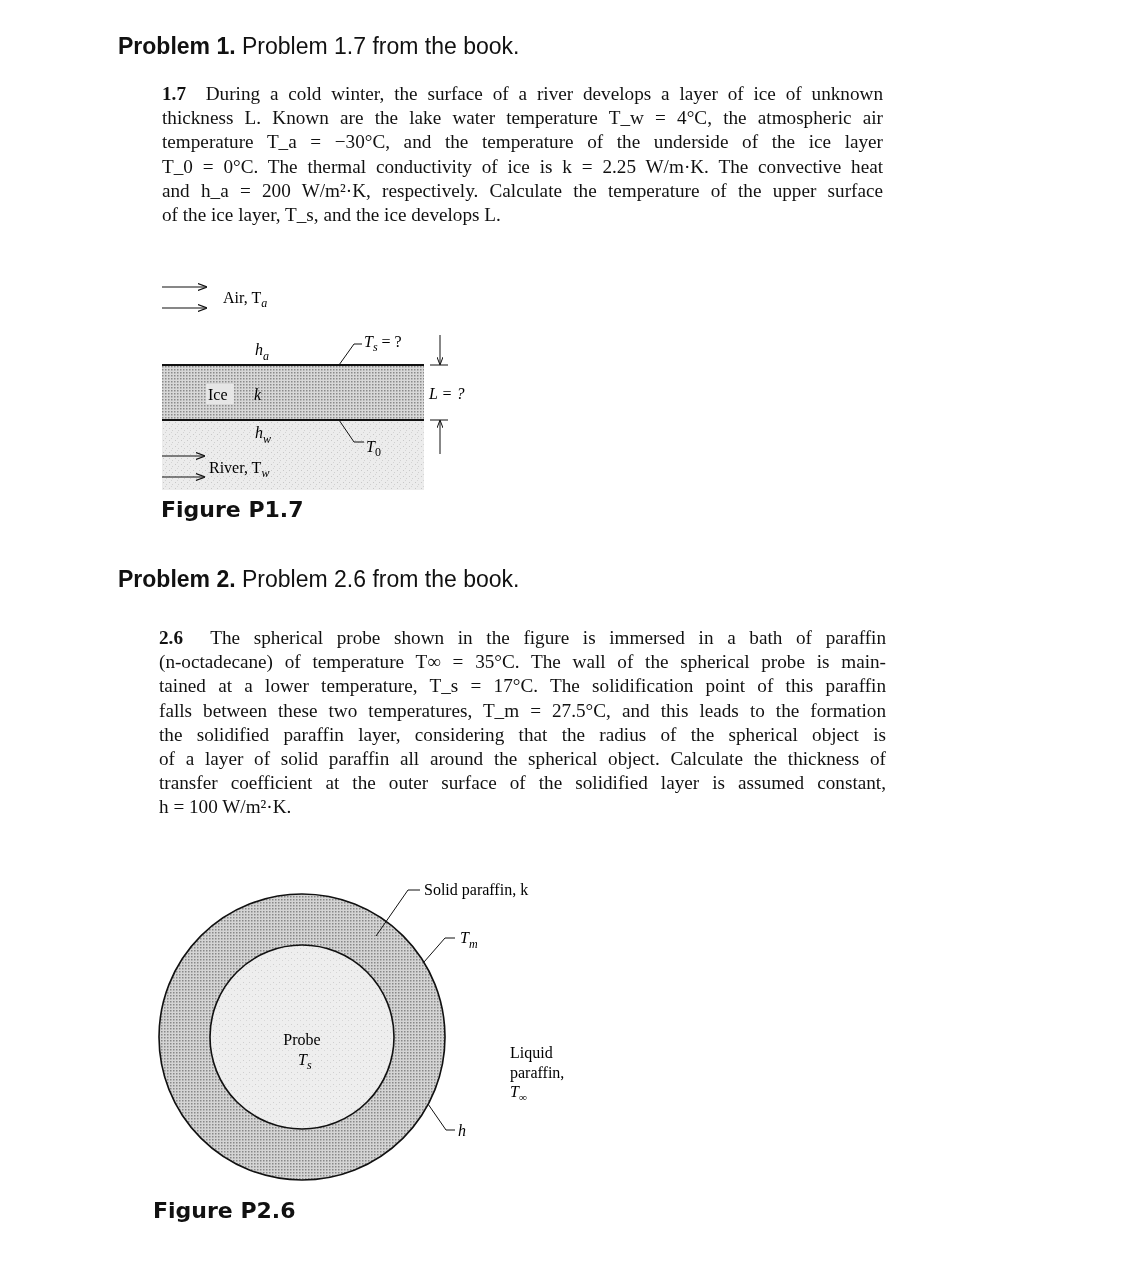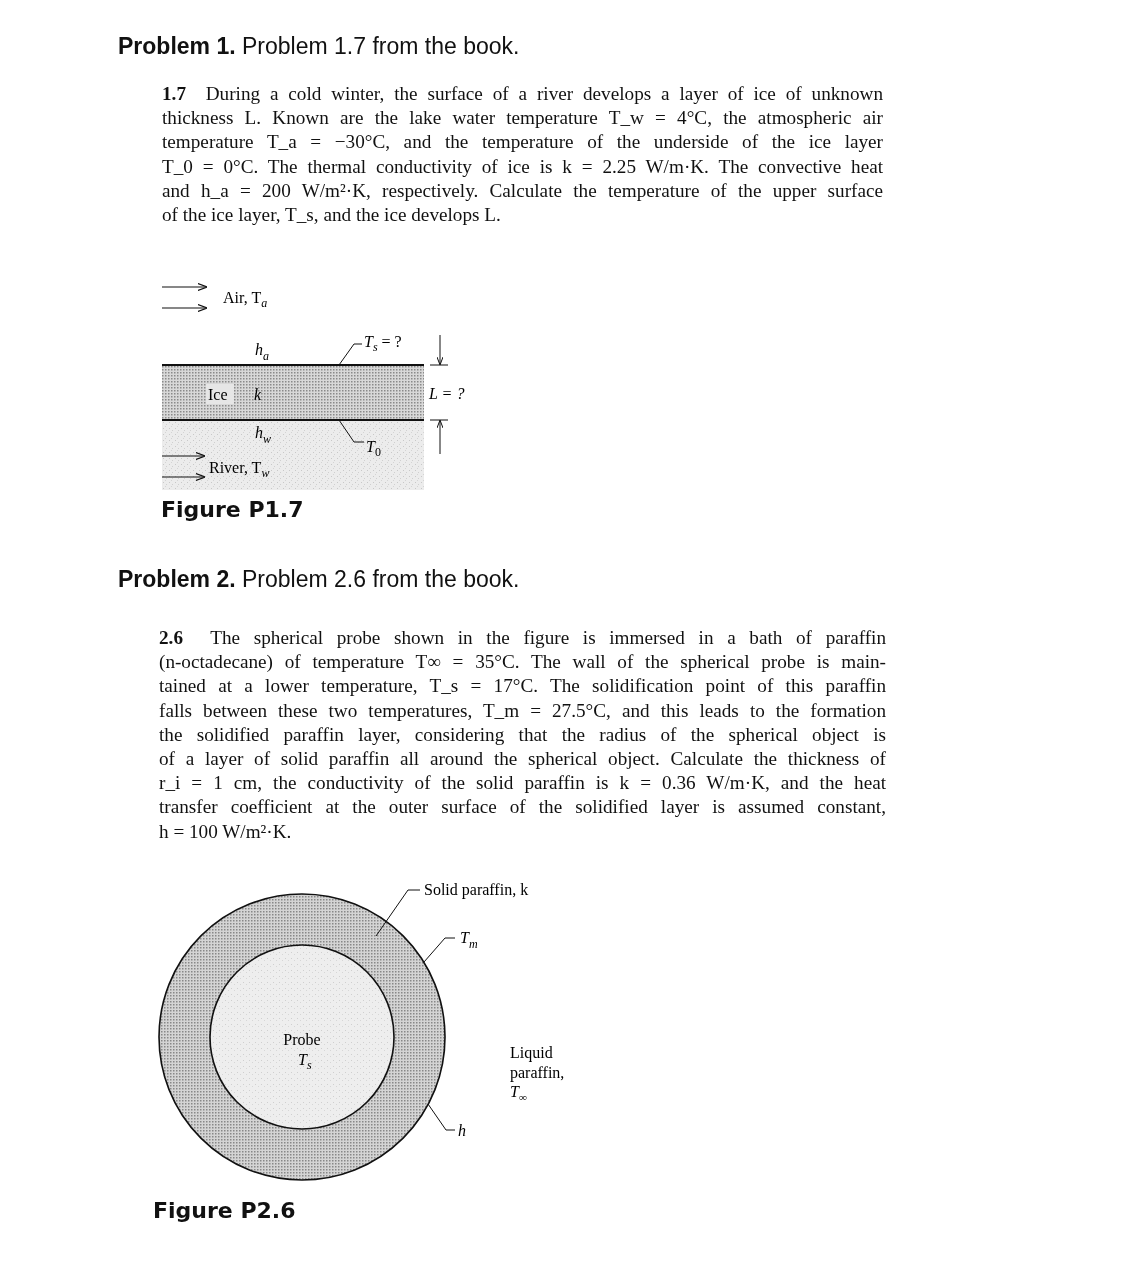--- a/index.html
+++ b/index.html
@@ -85,21 +85,20 @@
   <span>Problem 2.6 from the book.</span>
 </div>
 
 <div class="para" style="left:159px; top:626px; width:727px;">
   <span class="line"><b>2.6</b>&nbsp;&nbsp;<span>The spherical probe shown in the figure is immersed in a bath of paraffin</span></span>
   <span class="line">(n-octadecane) of temperature T∞ = 35°C. The wall of the spherical probe is main-</span>
   <span class="line">tained at a lower temperature, T_s = 17°C. The solidification point of this paraffin</span>
   <span class="line">falls between these two temperatures, T_m = 27.5°C, and this leads to the formation</span>
   <span class="line">the solidified paraffin layer, considering that the radius of the spherical object is</span>
   <span class="line">of a layer of solid paraffin all around the spherical object. Calculate the thickness of</span>
-  <span class="line">r_i = 1 cm, the conductivity of the solid paraffin is k = 0.36 W/m·K, and the heat</span>
   <span class="line">transfer coefficient at the outer surface of the solidified layer is assumed constant,</span>
   <span class="line last">h = 100 W/m²·K.</span>
 </div>
 
 <svg style="position:absolute; left:140px; top:860px;" width="460" height="340" viewBox="0 0 460 340">
   <defs>
     <pattern id="dots2" width="3" height="3" patternUnits="userSpaceOnUse">
       <rect width="3" height="3" fill="#d4d4d4"></rect>
       <rect width="1.5" height="1.5" fill="#888"></rect>
     </pattern>

